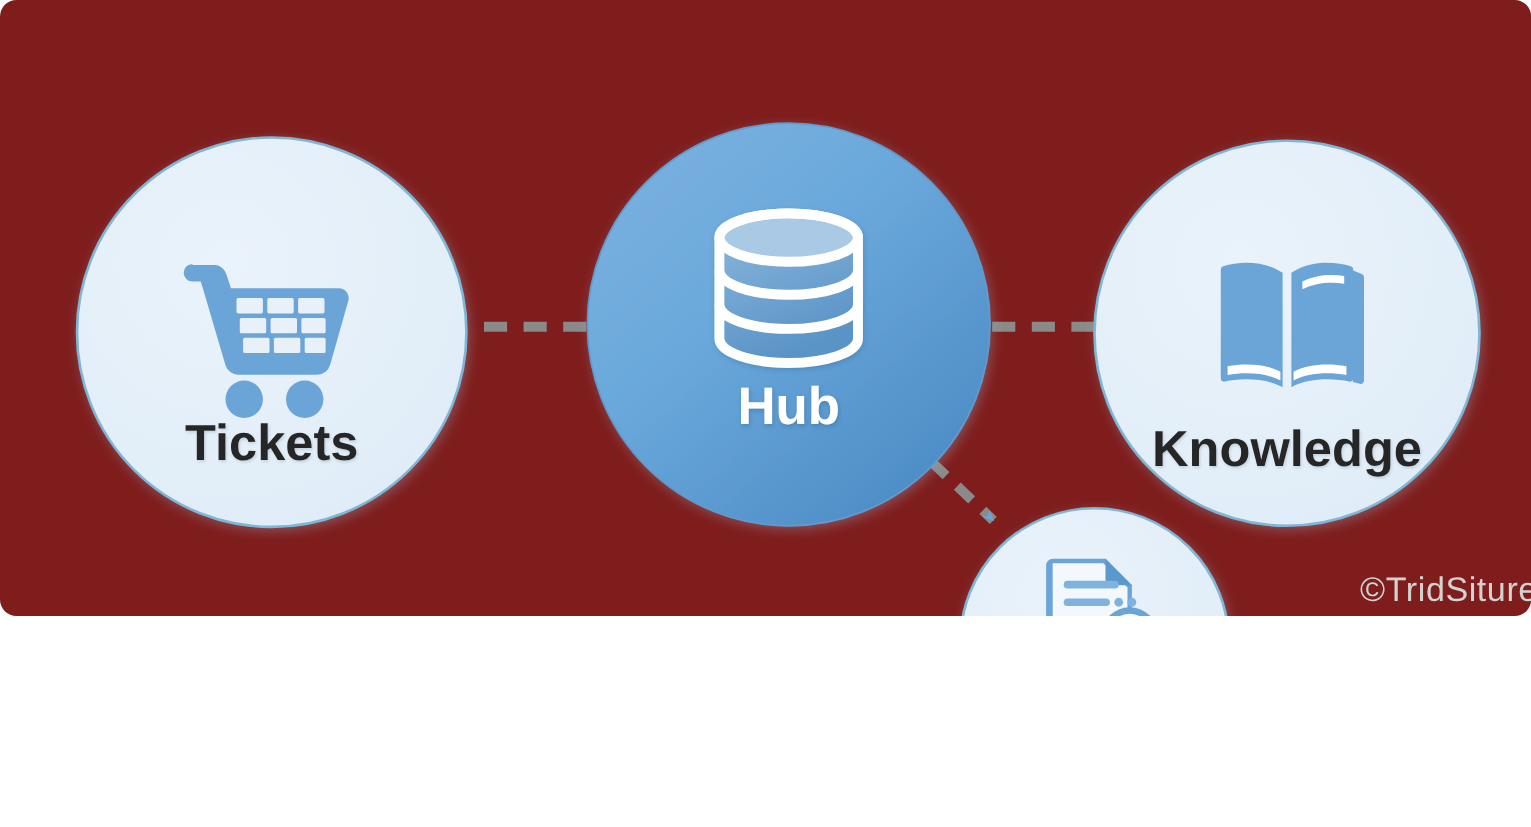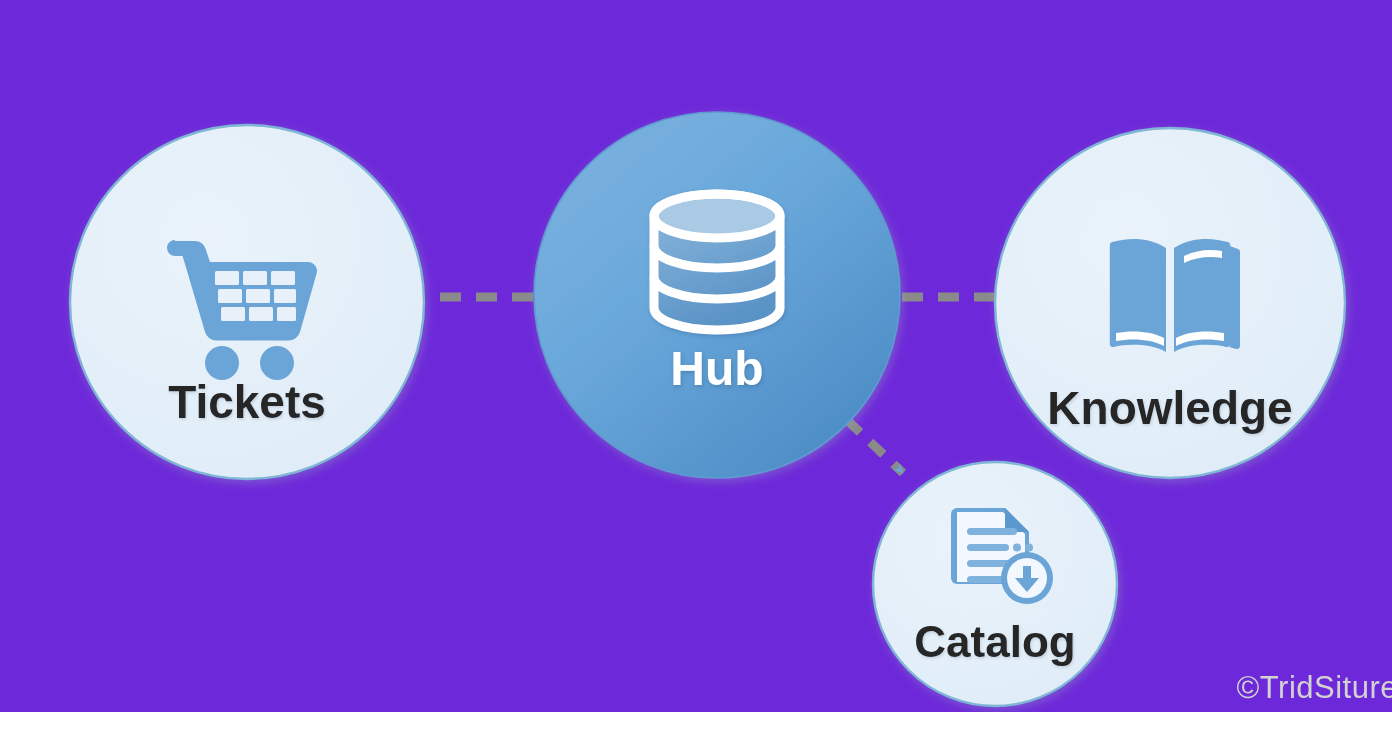--- a/index.html
+++ b/index.html
@@ -7,23 +7,24 @@
     margin: 0;
     padding: 0;
     background: #ffffff;
   }
   body {
     font-family: "Liberation Sans", sans-serif;
   }
   #stage {
     position: relative;
     width: 1392px;
-    height: 712px;
+    height: 560px;
     overflow: hidden;
-    background: #6d28d9;
+    background: #7f1d1d;
+    border-radius: 15px;
   }
   #canvas {
     position: absolute;
     left: 0;
     top: 0;
     width: 1392px;
     height: 752px;
     display: block;
   }
   .node-label {

